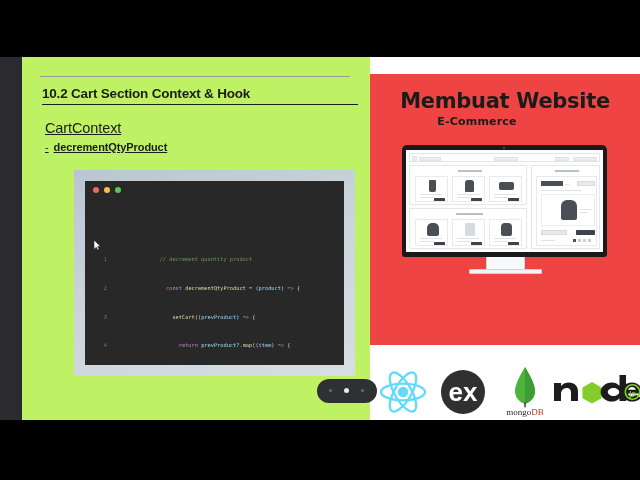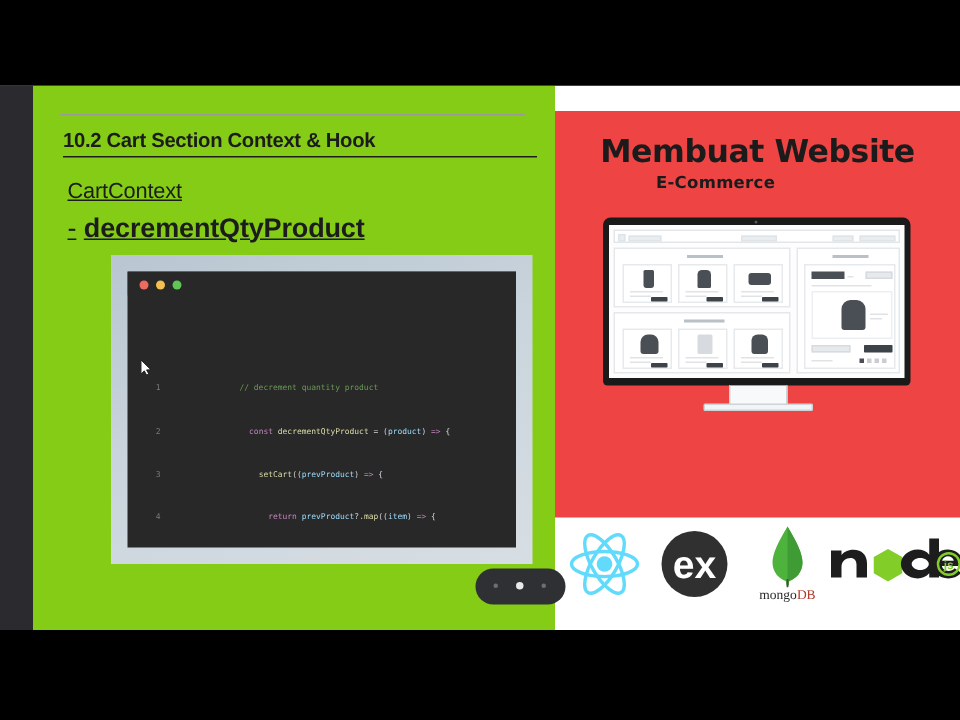--- a/index.html
+++ b/index.html
@@ -49,21 +49,21 @@
     background: #2b2b2f;
   }
 
   
   #left-panel {
     position: absolute;
     left: 22px;
     top: 0;
     width: 348px;
     height: 363px;
-    background: #84cc16;
+    background: #bef264;
   }
 
   #title-rule {
     position: absolute;
     left: 18px;
     top: 19px;
     width: 310px;
     height: 1px;
     background: #9a9a9a;
   }
@@ -90,21 +90,21 @@
     color: #1c1c1c;
     text-decoration: underline;
   }
   #context-name {
     font-size: 14.5px;
     font-weight: normal;
     letter-spacing: -0.1px;
     line-height: 1.35;
   }
   #method-line {
-    font-size: 18px;
+    font-size: 11px;
     font-weight: 600;
     letter-spacing: -0.1px;
     line-height: 1.35;
     margin-top: 1px;
   }
   #method-dash { margin-right: 5px; font-weight: 400; }
 
   
   #code-frame {
     position: absolute;
@@ -345,21 +345,21 @@
     height: 3px;
     background: #e6eaed;
     border: 0.5px solid #d7dbdf;
     box-sizing: border-box;
   }
 
   
   #logo-row {
     position: absolute;
     left: 370px;
-    top: 288px;
+    top: 304px;
     width: 270px;
     height: 70px;
   }
   .logo-slot {
     position: absolute;
     top: 0;
     height: 70px;
   }
   #logo-react    { left: 2px;   width: 62px; }
   #logo-express  { left: 62px;  width: 62px; }

